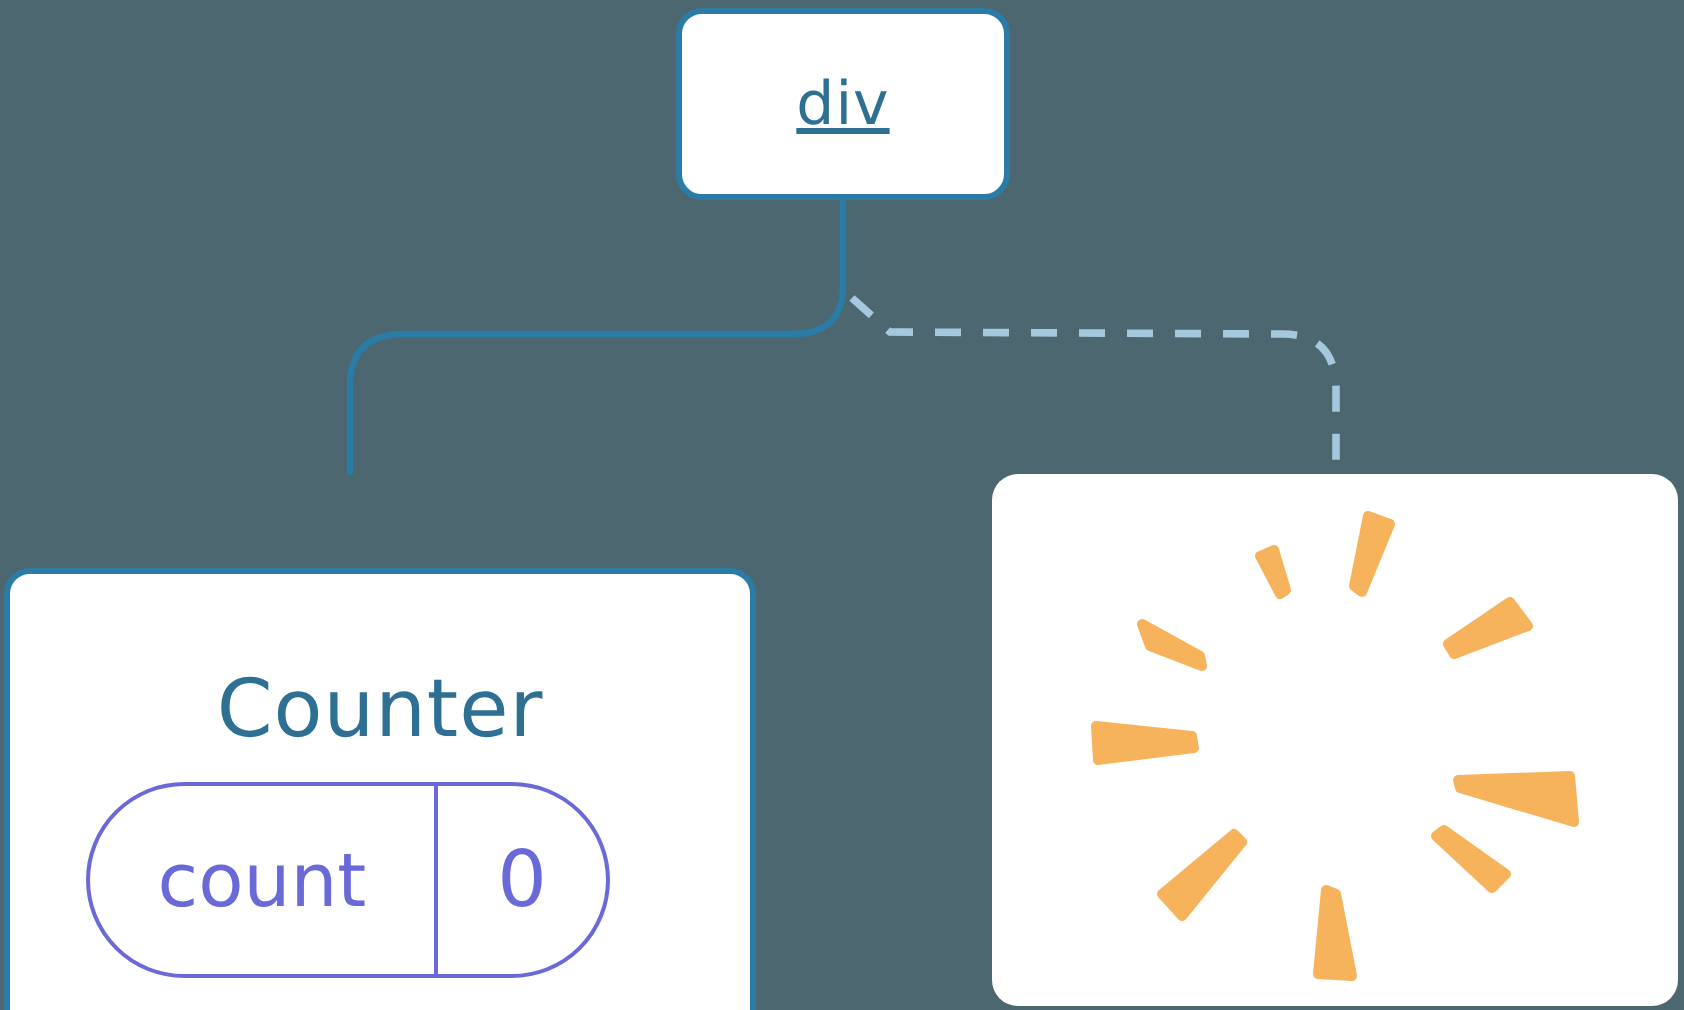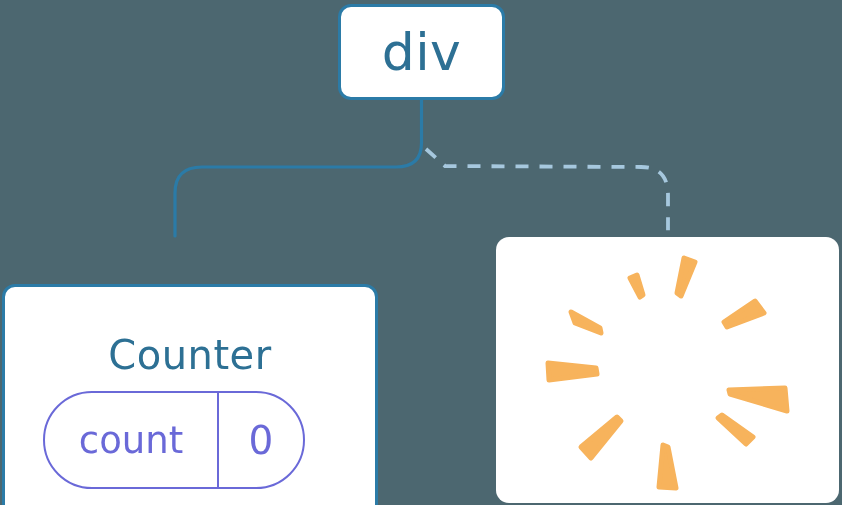--- a/index.html
+++ b/index.html
@@ -41,23 +41,24 @@
     height: 96px;
     background: var(--card-bg, #FFFFFF);
     border: 3px solid var(--node-border, #2B7BA7);
     border-radius: 13px;
     box-sizing: border-box;
     display: flex;
     align-items: center;
     justify-content: center;
   }
   .node-root .label {
-    font-size: 52px;
+    font-size: 30px;
     color: var(--node-text, #2D7094);
     letter-spacing: 0.5px;
+    text-decoration: underline;
   }
   .card {
     position: absolute;
     box-sizing: border-box;
     background: var(--card-bg, #FFFFFF);
     border-radius: 13px;
   }
   .card-counter {
     left: 2px;
     top: 236px;

